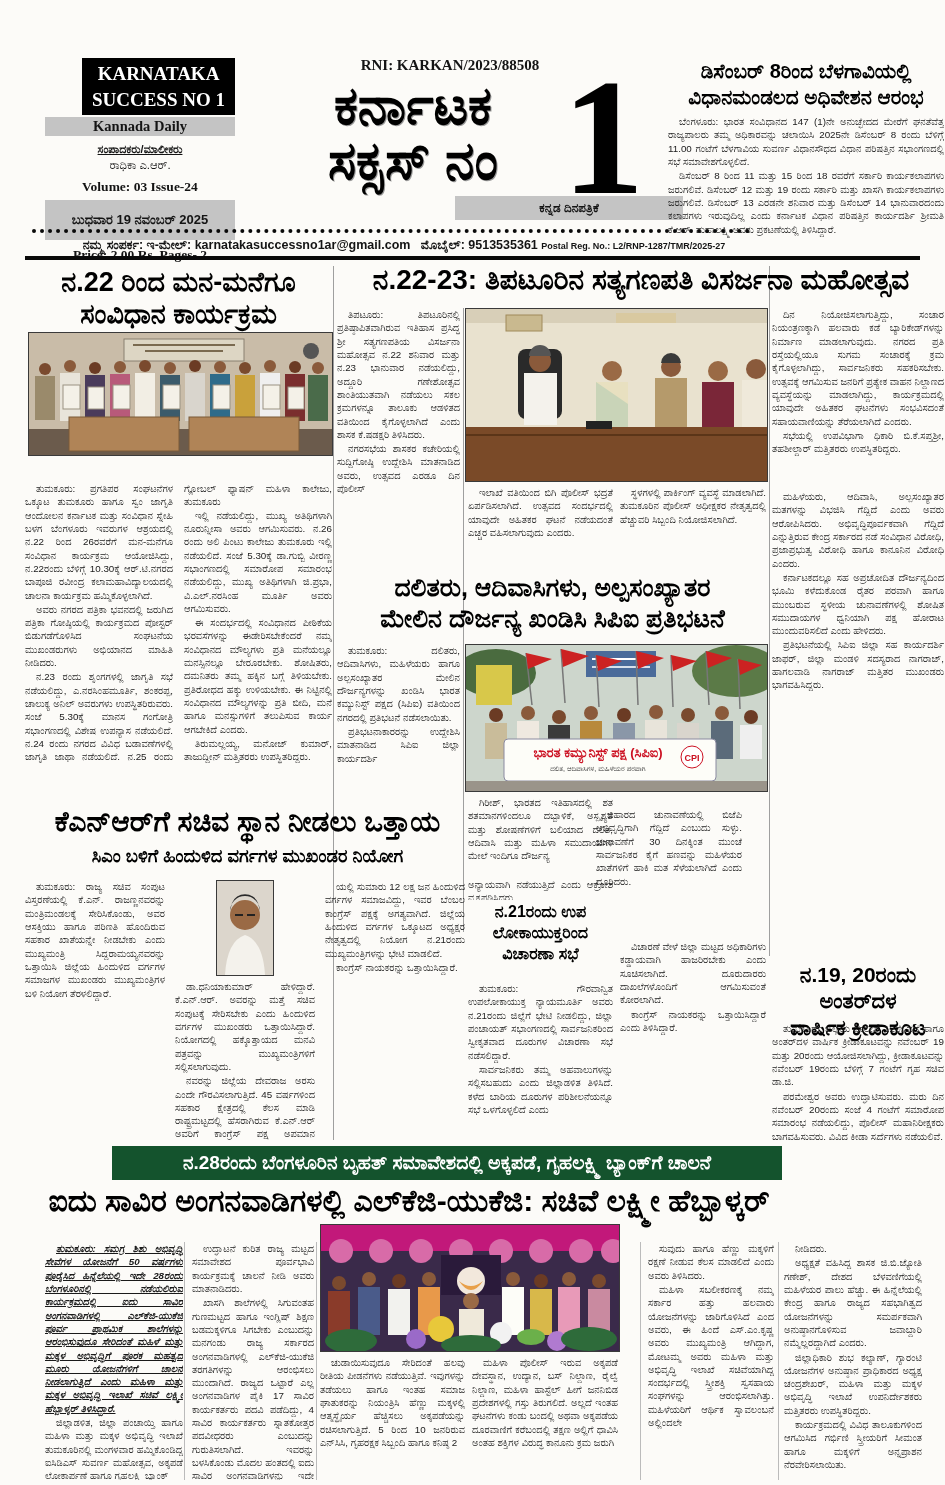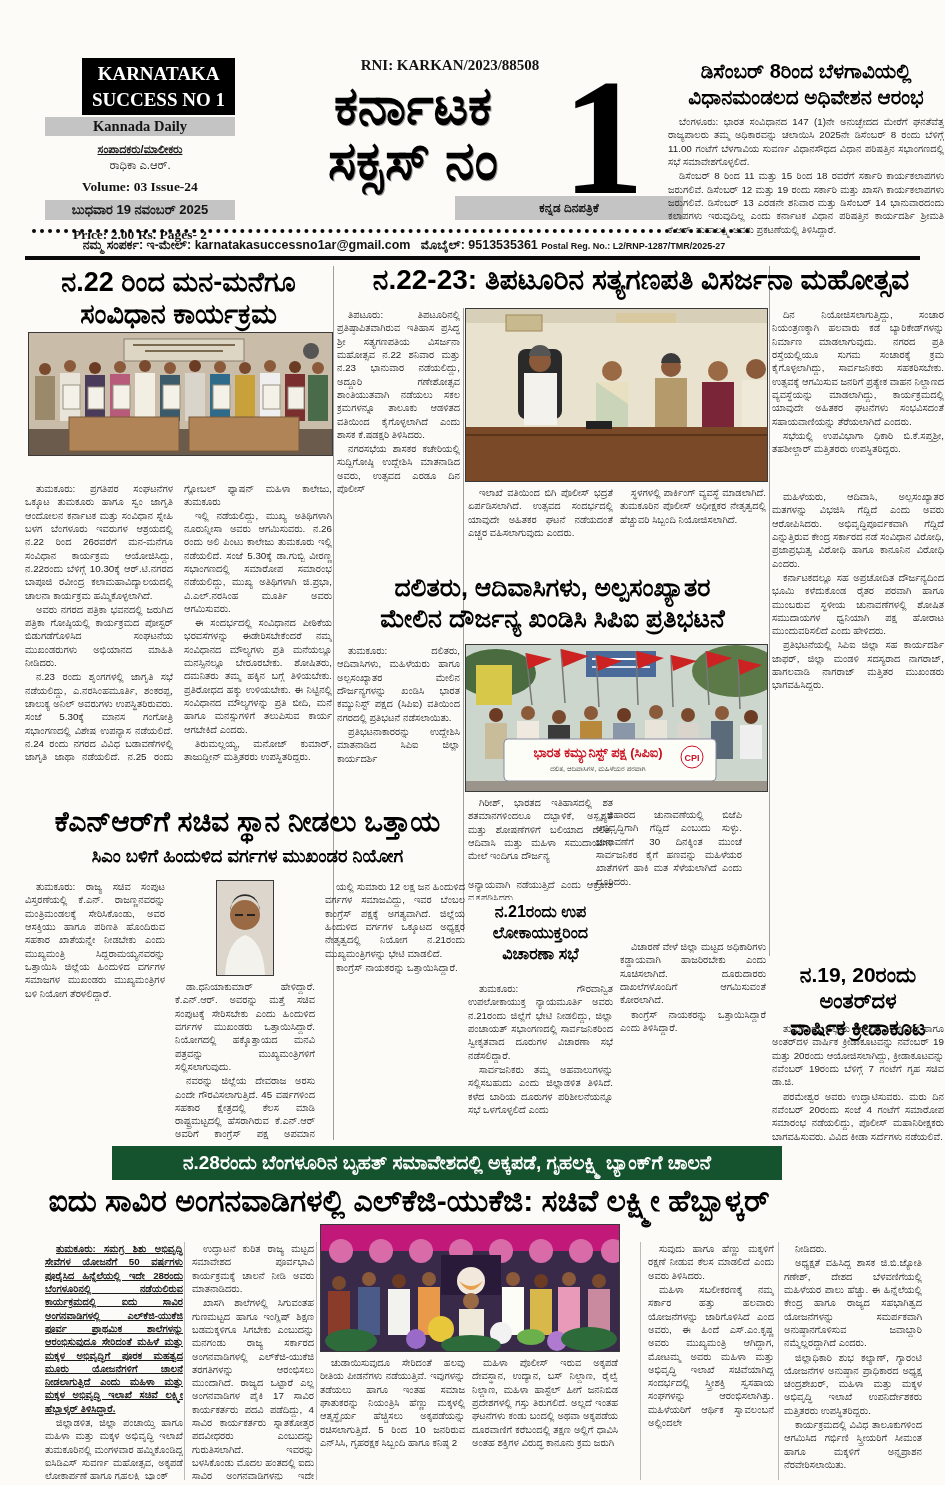--- a/index.html
+++ b/index.html
@@ -12,40 +12,40 @@
   .bodytext p{margin:0 0 1px 0;text-indent:11px;}
   .cols2{column-count:2;column-gap:11px;margin-top:22px;}
   .hl{font-weight:900;color:#000;text-align:center;letter-spacing:0px;}
   .hl-shadow{text-shadow:1px 1px 0 #9a9a9a;}
   .graybar{background:#c4c4c4;}
   .blackbox{background:#000;color:#fff;}
   .vr{position:absolute;width:1px;background:#9f9f9f;}
   .hr-thick{position:absolute;height:4px;background:#0a0a0a;}
   .dotted{position:absolute;border-top:4px dotted #0a0a0a;height:0;}
   .photo{border:1px solid #3a3a3a;background:#c4b5fd;overflow:hidden;}
-  .uline p{text-decoration:underline;font-weight:bold;text-indent:11px;}
+  .uline p{text-decoration:underline;font-style:italic;font-weight:bold;text-indent:11px;}
   .kicker{background:#14532d;color:#fff;font-weight:800;text-align:center;}
   .contactline{font-weight:bold;font-size:12.5px;white-space:nowrap;}
   .contactline .small{font-size:9px;}
 </style>
 </head>
 <body>
 
 <div class="page">
 
   <div class="abs" style="left:45px;top:58px;width:190px;">
     <div class="blackbox serif center" style="font-size:19px;font-weight:900;line-height:1.35;padding:3px 9px;margin-left:37px;">
       <div>KARNATAKA</div>
       <div>SUCCESS NO 1</div>
     </div>
     <div class="graybar serif center" style="font-size:14.5px;font-weight:bold;padding:1px 0;margin-top:2px;">Kannada Daily</div>
     <div class="center" style="font-size:11px;font-weight:bold;text-decoration:underline;margin-top:7px;">ಸಂಪಾದಕರು/ಮಾಲೀಕರು</div>
     <div class="center" style="font-size:11.5px;margin-top:3px;">ರಾಧಿಕಾ ಎ.ಆರ್.</div>
     <div class="center serif" style="font-size:13.5px;font-weight:bold;margin-top:7px;">Volume: 03  Issue-24</div>
-    <div class="graybar center" style="font-size:13px;font-weight:bold;padding:2px 0;margin-top:5px;">ಬುಧವಾರ 19 ನವಂಬರ್ 2025</div>
+    <div class="graybar center" style="font-size:13px;font-weight:bold;padding:12px 0;margin-top:5px;">ಬುಧವಾರ 19 ನವಂಬರ್ 2025</div>
     <div class="center serif" style="font-size:13.5px;font-weight:bold;margin-top:7px;">Price:  2.00 Rs.   Pages- 2</div>
   </div>
 
   <div class="abs serif center" style="left:240px;top:57px;width:420px;font-size:15px;font-weight:bold;">RNI: KARKAN/2023/88508</div>
 
   <div class="abs hl hl-shadow" style="left:248px;top:78px;width:330px;font-size:53px;line-height:1.04;">
     <div>ಕರ್ನಾಟಕ</div>
     <div>ಸಕ್ಸಸ್ ನಂ</div>
   </div>
   <div class="abs serif" style="left:562px;top:62px;width:110px;font-size:165px;font-weight:bold;line-height:0.92;color:#000;">1</div>

